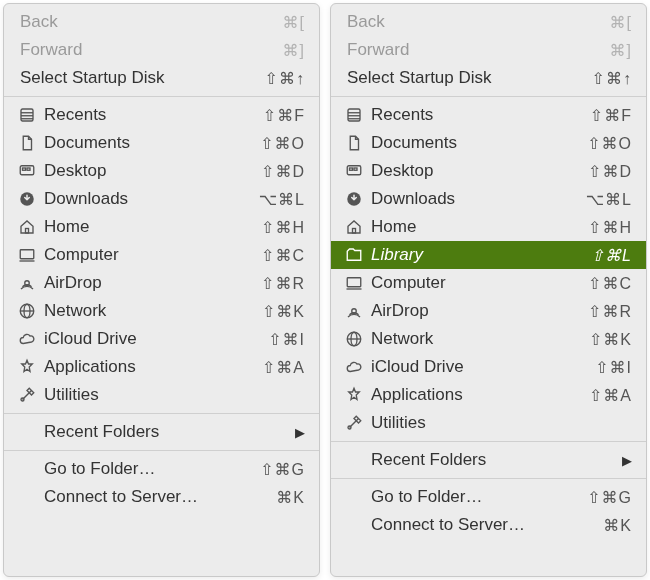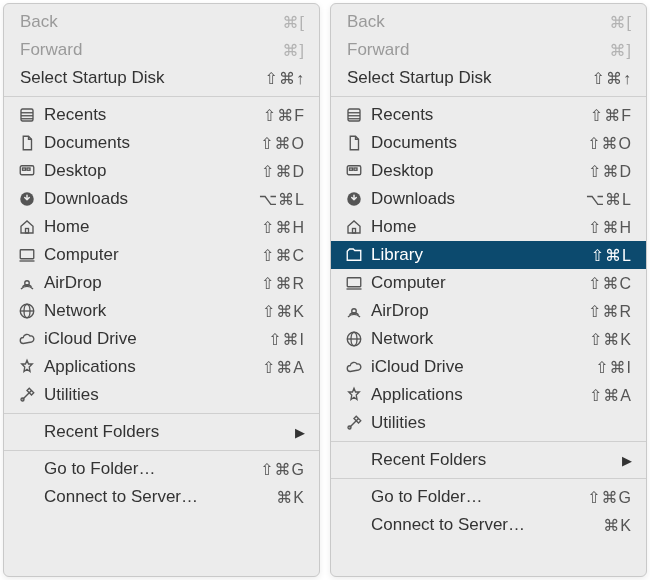--- a/index.html
+++ b/index.html
@@ -25,22 +25,23 @@
     display: flex;
     align-items: center;
     padding: 3px 14px 3px 12px;
     height: 28px;
     color: #333;
   }
   .menu-row.disabled {
     color: #9a9a9a;
   }
   .menu-row.selected {
-    background: #0c4a6e;
+    background: #4d7c0f;
     color: #fff;
+    font-style: italic;
   }
   .menu-row .icon {
     width: 22px;
     display: flex;
     justify-content: center;
     align-items: center;
     margin-right: 6px;
     color: #555;
   }
   .menu-row.selected .icon { color:#fff; }

